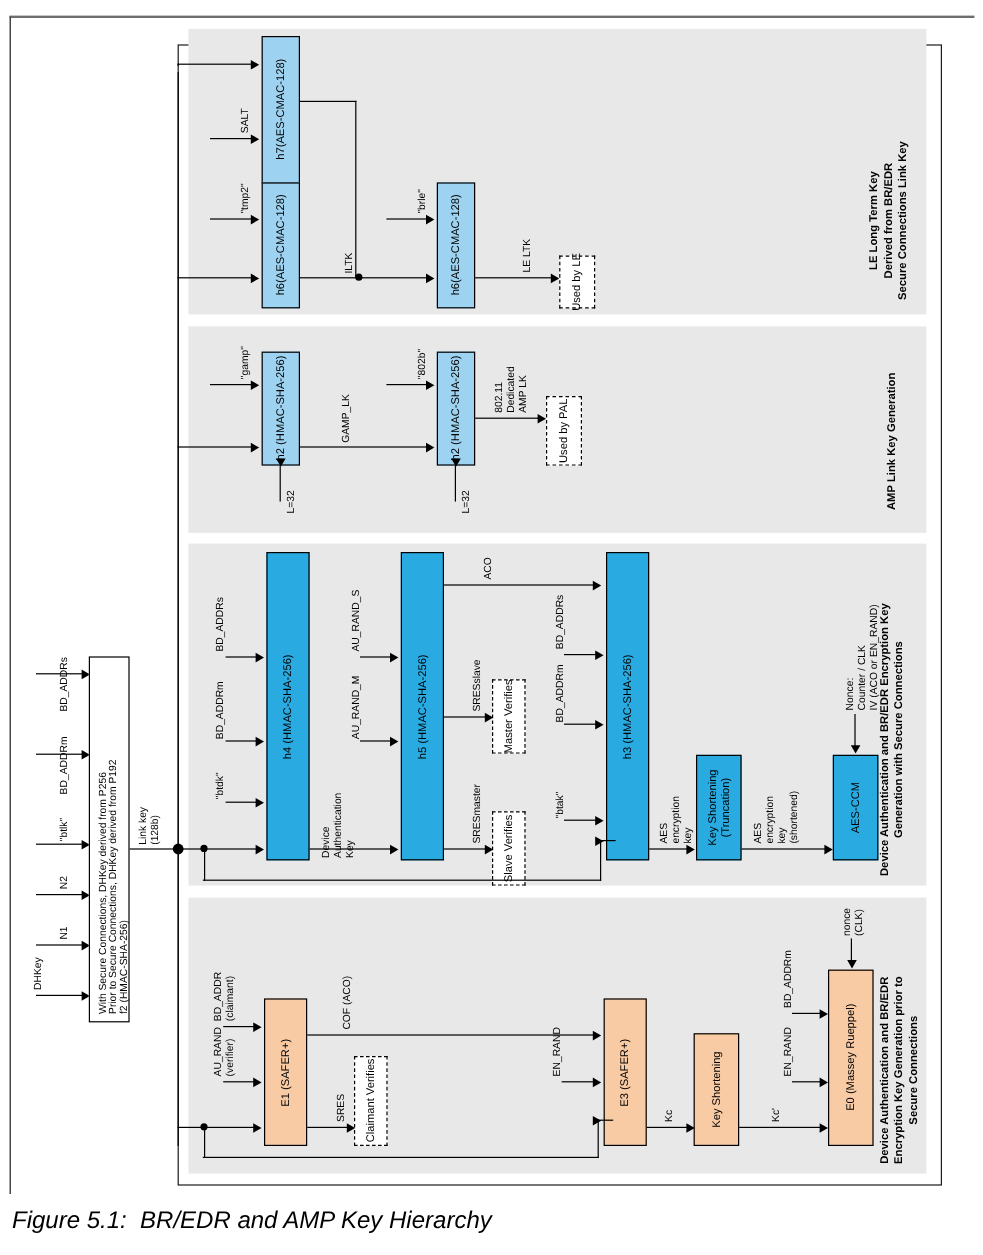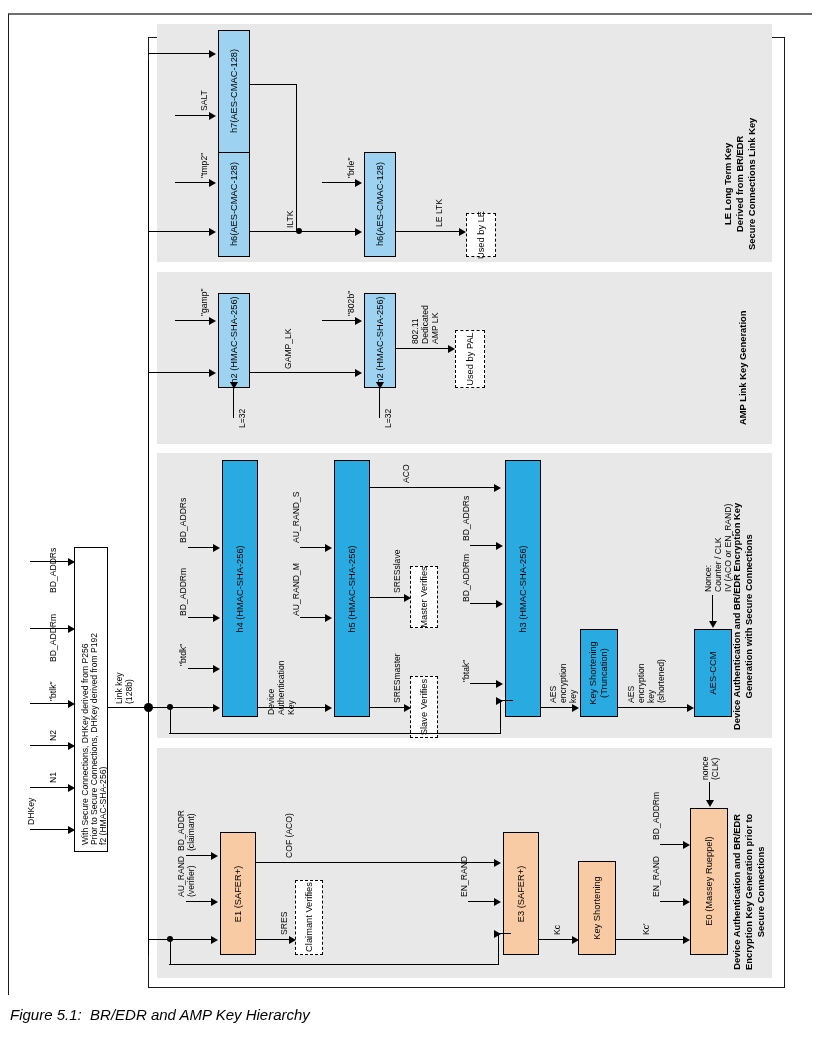--- a/index.html
+++ b/index.html
@@ -38,21 +38,21 @@
   .hl{height:1.4px;}
   .vl{width:1.4px;}
   .dot{position:absolute;width:6px;height:6px;border-radius:50%;background:#000;}
   .dot.big{width:9px;height:9px;}
 
   .arrow-r{position:absolute;width:0;height:0;
     border-top:4px solid transparent;border-bottom:4px solid transparent;border-left:7px solid #000;}
   .arrow-d{position:absolute;width:0;height:0;
     border-left:4px solid transparent;border-right:4px solid transparent;border-top:7px solid #000;}
 
-  .caption{position:absolute;left:10px;top:1006px;font-size:15px;font-style:italic;
+  .caption{position:absolute;left:10px;top:1006px;font-size:20px;font-style:italic;
     font-family:"Liberation Sans",sans-serif;color:#000;white-space:pre;}
 </style>
 </head>
 <body>
 
 <div id="page">
 
   <div class="frame-outer"></div>
   <div class="frame-inner"></div>
 

